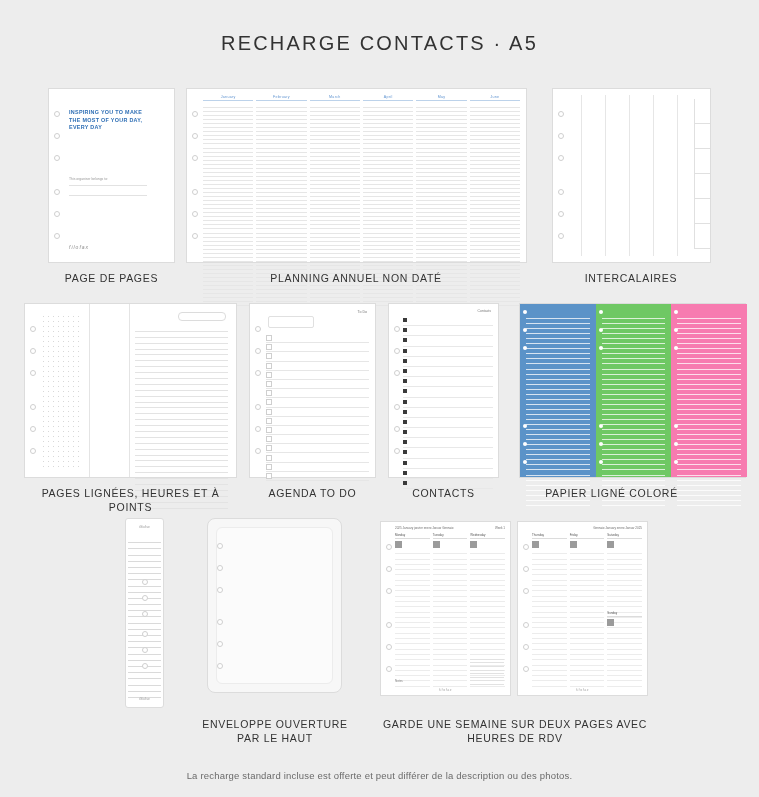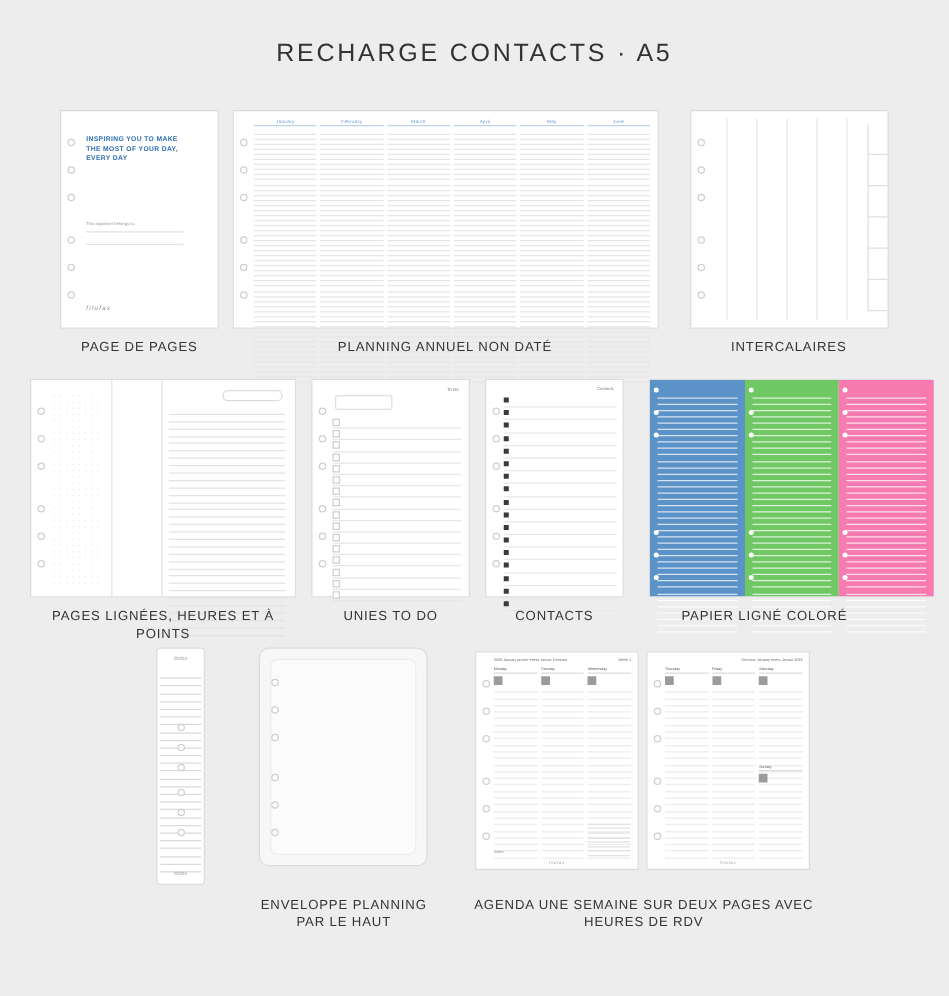--- a/index.html
+++ b/index.html
@@ -631,21 +631,21 @@
           <b></b>
         </div>
         <div class="tr">
           <b></b>
         </div>
         <div class="tr">
           <b></b>
         </div>
       </div>
   </div>
-  <div class="caption" style="left:249px;top:486px;width:127px">UNIES TO DO</div>
+  <div class="caption" style="left:249px;top:486px;width:127px">AGENDA TO DO</div>
 
   <div class="sheet" id="sheet-contacts">
     <div class="holes">
       <i style="top:22px"></i>
         <i style="top:44px"></i>
         <i style="top:66px"></i>
       <i style="top:100px"></i>
         <i style="top:122px"></i>
         <i style="top:144px"></i>
     </div>
@@ -899,21 +899,21 @@
     <div class="env-inner"></div>
     <div class="holes" style="left:8px">
       <i style="top:24px"></i>
         <i style="top:46px"></i>
         <i style="top:68px"></i>
       <i style="top:100px"></i>
         <i style="top:122px"></i>
         <i style="top:144px"></i>
     </div>
   </div>
-  <div class="caption" style="left:196px;top:717px;width:158px">ENVELOPPE PLANNING PAR LE HAUT</div>
+  <div class="caption" style="left:196px;top:717px;width:158px">ENVELOPPE OUVERTURE PAR LE HAUT</div>
 
   <div class="sheet" id="sheet-ag1">
     <div class="holes">
       <i style="top:22px"></i>
         <i style="top:44px"></i>
         <i style="top:66px"></i>
       <i style="top:100px"></i>
         <i style="top:122px"></i>
         <i style="top:144px"></i>
     </div>
@@ -1144,15 +1144,16 @@
           </div>
         <div style="position:absolute;left:0;right:0;top:78px">
           <div class="ag-day">Sunday</div>
           <div class="ag-chip"></div>
         </div>
       </div>
     </div>
     <div class="ag-brand">filofax</div>
   </div>
 
-  <div class="caption" style="left:370px;top:717px;width:290px">AGENDA UNE SEMAINE SUR DEUX PAGES AVEC HEURES DE RDV</div>
-
+  <div class="caption" style="left:370px;top:717px;width:290px">GARDE UNE SEMAINE SUR DEUX PAGES AVEC HEURES DE RDV</div>
+
+  <div class="footnote">La recharge standard incluse est offerte et peut différer de la description ou des photos.</div>
 </div>
 
 </body></html>

